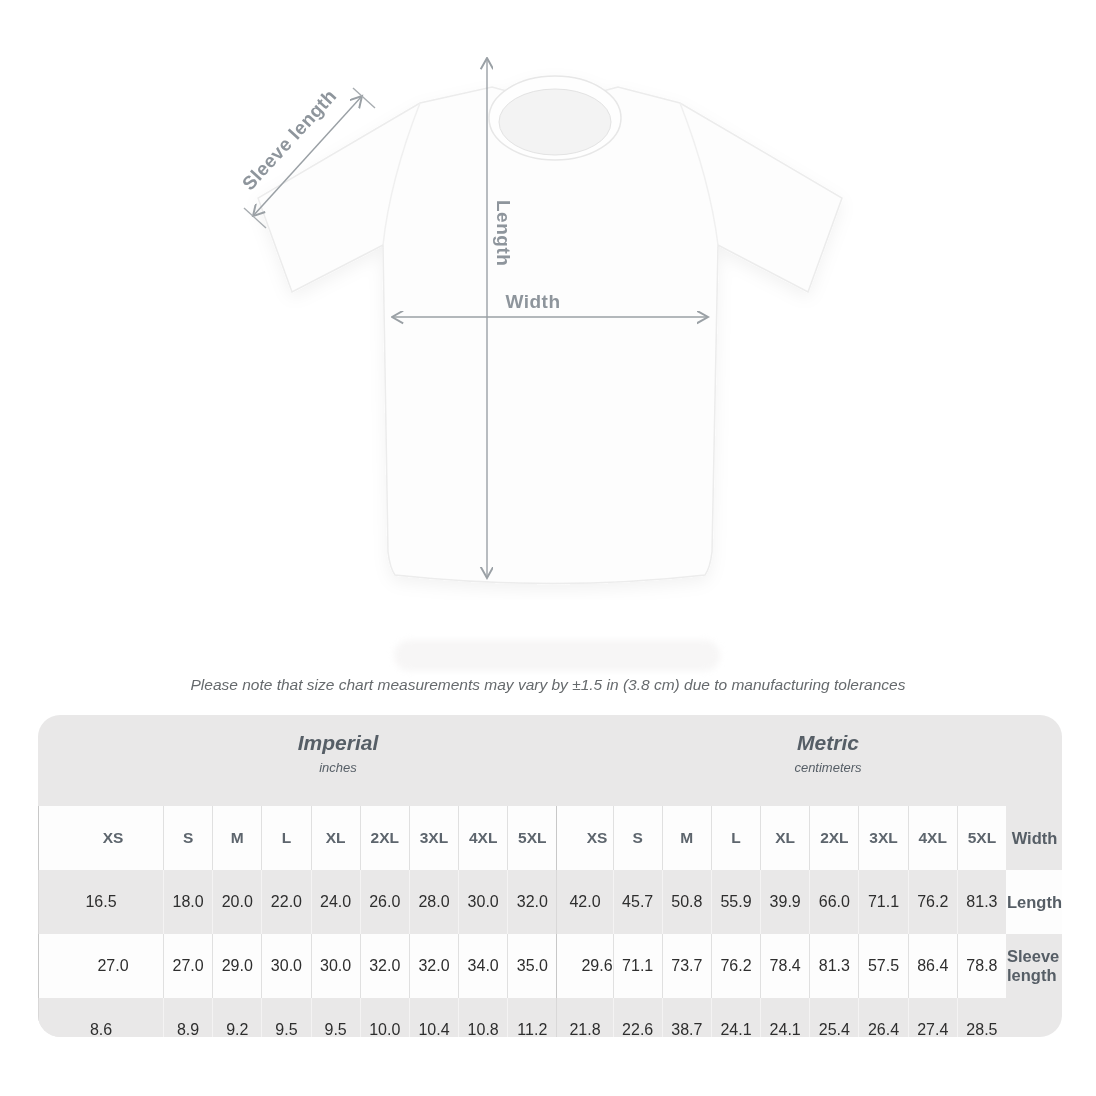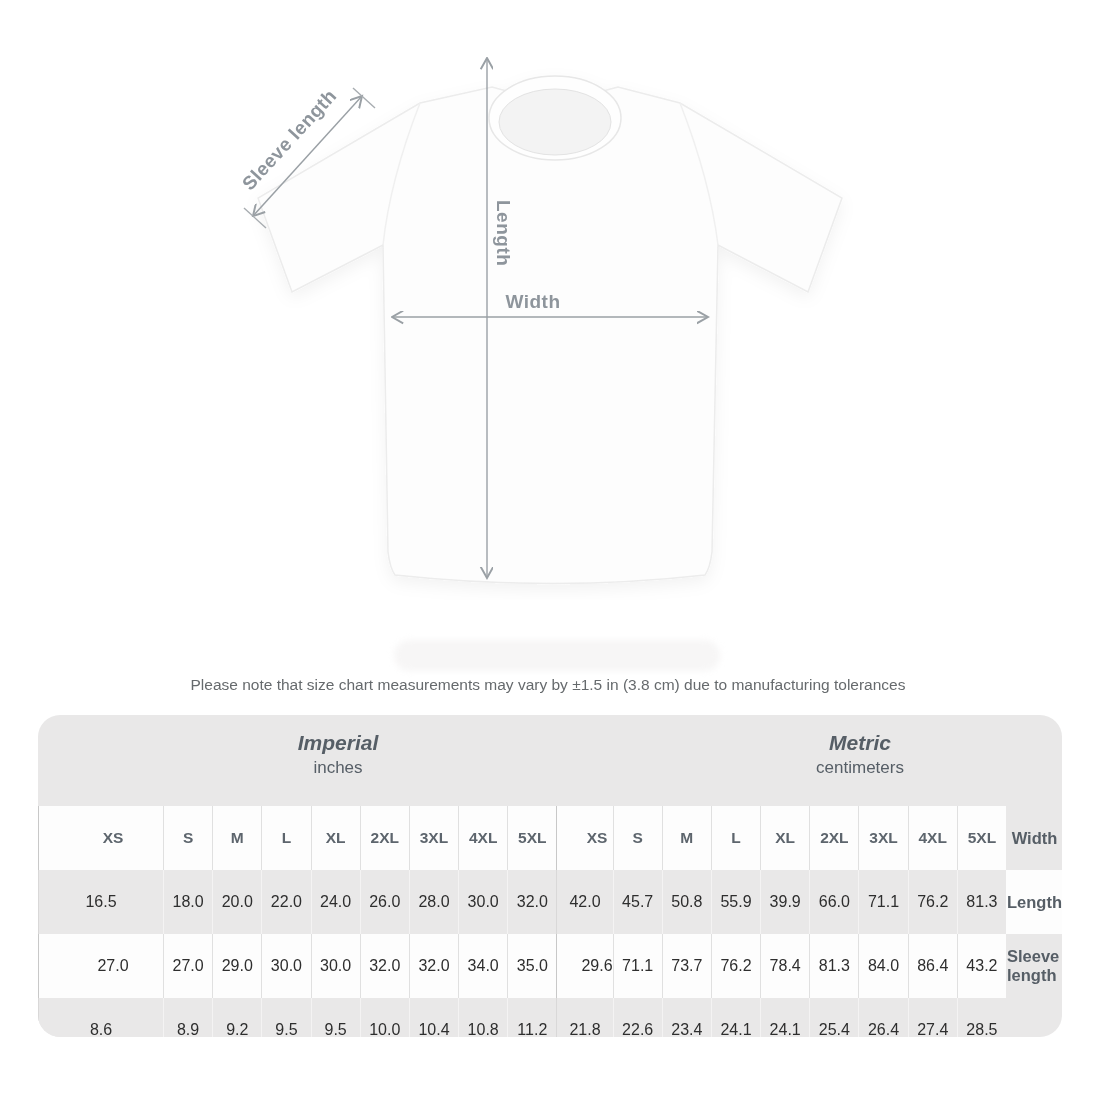--- a/index.html
+++ b/index.html
@@ -15,29 +15,29 @@
   .shirt-seam{fill:none;stroke:#f0f0f0;stroke-width:1.5;}
   .collar-outer{fill:#fefefe;stroke:#e7e7e7;stroke-width:1.5;}
   .collar-inner{fill:#f3f3f3;stroke:#e3e3e3;stroke-width:1;}
 
   
   #shadow-blob{position:absolute;left:394px;top:640px;width:326px;height:31px;
     background:#f7f6f6;border-radius:16px;filter:blur(3px);}
 
   
   #note{position:absolute;top:676px;left:0;width:100%;text-align:center;
-    font-size:15.5px;color:#666a6d;}
+    font-style:italic;font-size:15.5px;color:#666a6d;}
 
   
   #size-table{position:absolute;left:38px;top:715px;width:1024px;height:322px;
     background:#e9e8e8;border-radius:22px;overflow:hidden;}
   #unit-band{position:relative;height:91px;}
   .unit-group{position:absolute;top:15px;transform:translateX(-50%);text-align:center;color:#565e66;}
   .unit-title{font-weight:bold;font-style:italic;font-size:21px;line-height:26px;}
-  .unit-sub{font-size:17px;line-height:24px;}
+  .unit-sub{font-style:italic;font-size:13px;line-height:24px;}
   #grid{display:grid;grid-template-columns:125px repeat(18,1fr);grid-auto-rows:64px;}
   #grid > div{display:flex;align-items:center;justify-content:center;
     font-size:16px;color:#2e2e2e;border-left:1px solid transparent;}
   #grid > .w{background:#fdfdfd;border-left-color:#e0e0e0;}
   #grid > .g{background:#e9e8e8;border-left-color:#f4f3f3;}
   #grid > .c0{border-left-color:transparent;}
   #grid > .w.strong{border-left-color:#c8c8c8;padding-left:24px;}
   #grid > .g.strong{border-left-color:#d9d8d8;}
   #grid > .hdr{font-weight:bold;color:#5d656d;font-size:15.5px;}
   #grid > .label-cell{font-weight:bold;color:#565e66;font-size:16.5px;}
@@ -96,21 +96,21 @@
   <div id="shadow-blob"></div>
 
   <div id="note">Please note that size chart measurements may vary by ±1.5 in (3.8 cm) due to manufacturing tolerances</div>
 
   <div id="size-table">
     <div id="unit-band">
       <div class="unit-group" style="left:300px;">
         <div class="unit-title">Imperial</div>
         <div class="unit-sub">inches</div>
       </div>
-      <div class="unit-group" style="left:790px;margin-left:32px;">
+      <div class="unit-group" style="left:790px;">
         <div class="unit-title">Metric</div>
         <div class="unit-sub">centimeters</div>
       </div>
     </div>
     <div id="grid">
         <div class="w strong hdr">XS</div>
         <div class="w hdr">S</div>
         <div class="w hdr">M</div>
         <div class="w hdr">L</div>
         <div class="w hdr">XL</div>
@@ -155,36 +155,36 @@
         <div class="w">32.0</div>
         <div class="w">32.0</div>
         <div class="w">34.0</div>
         <div class="w">35.0</div>
         <div class="w strong">29.6</div>
         <div class="w">71.1</div>
         <div class="w">73.7</div>
         <div class="w">76.2</div>
         <div class="w">78.4</div>
         <div class="w">81.3</div>
-        <div class="w">84.0</div>
+        <div class="w">57.5</div>
         <div class="w">86.4</div>
-        <div class="w">43.2</div>
+        <div class="w">78.8</div>
         <div class="g c0 label-cell">Sleeve length</div>
         <div class="g strong">8.6</div>
         <div class="g">8.9</div>
         <div class="g">9.2</div>
         <div class="g">9.5</div>
         <div class="g">9.5</div>
         <div class="g">10.0</div>
         <div class="g">10.4</div>
         <div class="g">10.8</div>
         <div class="g">11.2</div>
         <div class="g strong">21.8</div>
         <div class="g">22.6</div>
-        <div class="g">23.4</div>
+        <div class="g">38.7</div>
         <div class="g">24.1</div>
         <div class="g">24.1</div>
         <div class="g">25.4</div>
         <div class="g">26.4</div>
         <div class="g">27.4</div>
         <div class="g">28.5</div>
       </div>
   </div>
 
 </div>

